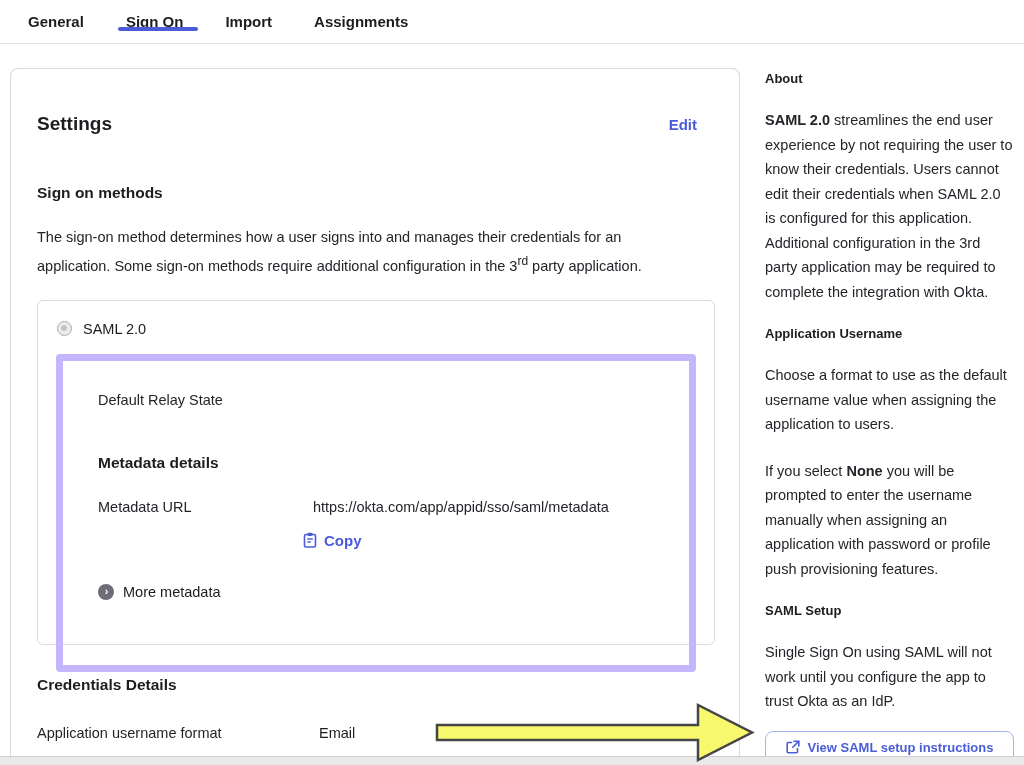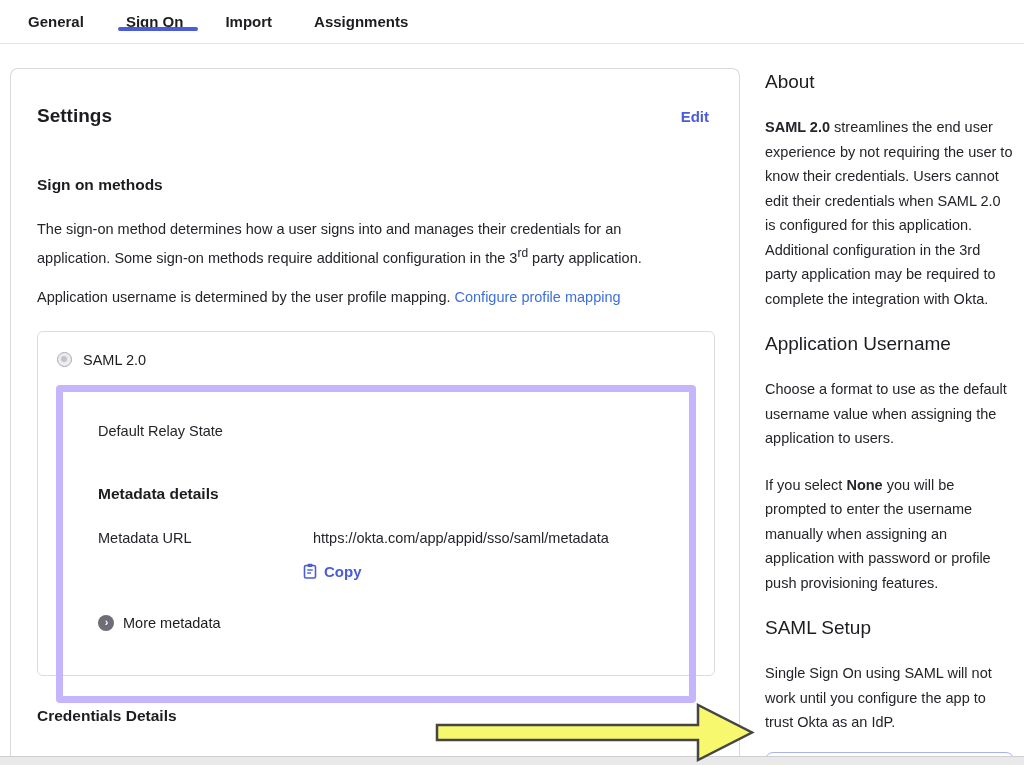--- a/index.html
+++ b/index.html
@@ -26,25 +26,25 @@
   }
   .tab.active::after {
     content:""; position:absolute; left:-3px; right:-10px; bottom:-1px;
     height:4px; background:var(--accent); border-radius:2px;
   }
 
   
   .card {
     position:absolute; left:10px; top:68px; width:730px; bottom:9px;
     background:#fff; border:1px solid #d9d9de; border-bottom:none;
-    border-radius:8px 8px 0 0; padding:6px 26px; overflow:hidden; z-index:1;
+    border-radius:8px 8px 0 0; padding:14px 26px; overflow:hidden; z-index:1;
   }
   .settings-row { display:flex; justify-content:space-between; align-items:center; margin-top:30px; }
   .settings-title { font-size:19px; font-weight:700; }
-  .edit-link { color:var(--accent); font-weight:600; font-size:15px; cursor:pointer; margin-right:4px; }
+  .edit-link { color:var(--accent); font-weight:600; font-size:15px; cursor:pointer; margin-right:16px; }
   .section-h { font-size:15.5px; font-weight:700; }
   .sign-on-h { margin-top:49px; }
   .para { margin-top:23px; line-height:24px; width:645px; color:#24242a; }
   .para2 { margin-top:15px; }
   .link { color:#3e70da; cursor:pointer; }
   sup { font-size:12px; }
 
   
   .saml-box {
     margin-top:22px; width:678px; border:1px solid #dcdce0; border-radius:6px;
@@ -77,21 +77,21 @@
     width:16px; height:16px; border-radius:50%; background:#6e6e78;
     color:#fff; display:flex; align-items:center; justify-content:center;
     font-size:11px; font-weight:700; line-height:1; padding-left:1px;
   }
   .cred-h { margin-top:31px; }
   .cred-row { display:flex; margin-top:31px; }
   .cred-label { width:282px; color:#24242a; }
 
   
   .sidebar { position:absolute; left:765px; top:71px; width:250px; z-index:1; }
-  .sb-h { font-size:19px; font-weight:400; }
+  .sb-h { font-size:13px; font-weight:700; }
   .sb-p { margin-top:22px; line-height:24.5px; color:#24242a; }
   .sb-gap { margin-top:22px; }
   .setup-btn {
     margin-top:17px; width:249px; height:33px; background:#fff;
     border:1px solid #a8b3ee; border-radius:8px;
     display:flex; align-items:center; justify-content:center; gap:8px;
     color:var(--accent); font-weight:700; font-size:13px; cursor:pointer;
   }
   .b { font-weight:700; }
 
@@ -119,21 +119,20 @@
 <section class="card">
   <div class="settings-row">
     <h1 class="settings-title">Settings</h1>
     <span class="edit-link">Edit</span>
   </div>
 
   <h2 class="section-h sign-on-h">Sign on methods</h2>
 
   <p class="para"><span>The sign-on method determines how a user signs into and manages their credentials for an application. Some sign-on methods require additional configuration in the 3</span><sup>rd</sup><span> party application.</span></p>
 
-  <p class="para para2"><span>Application username is determined by the user profile mapping. </span><span class="link">Configure profile mapping</span></p>
 
   <div class="saml-box">
     <div class="radio-row">
       <span class="radio"></span>
       <span>SAML 2.0</span>
     </div>
 
     <div class="inner-box">
       <div class="relay-label">Default Relay State</div>
 

